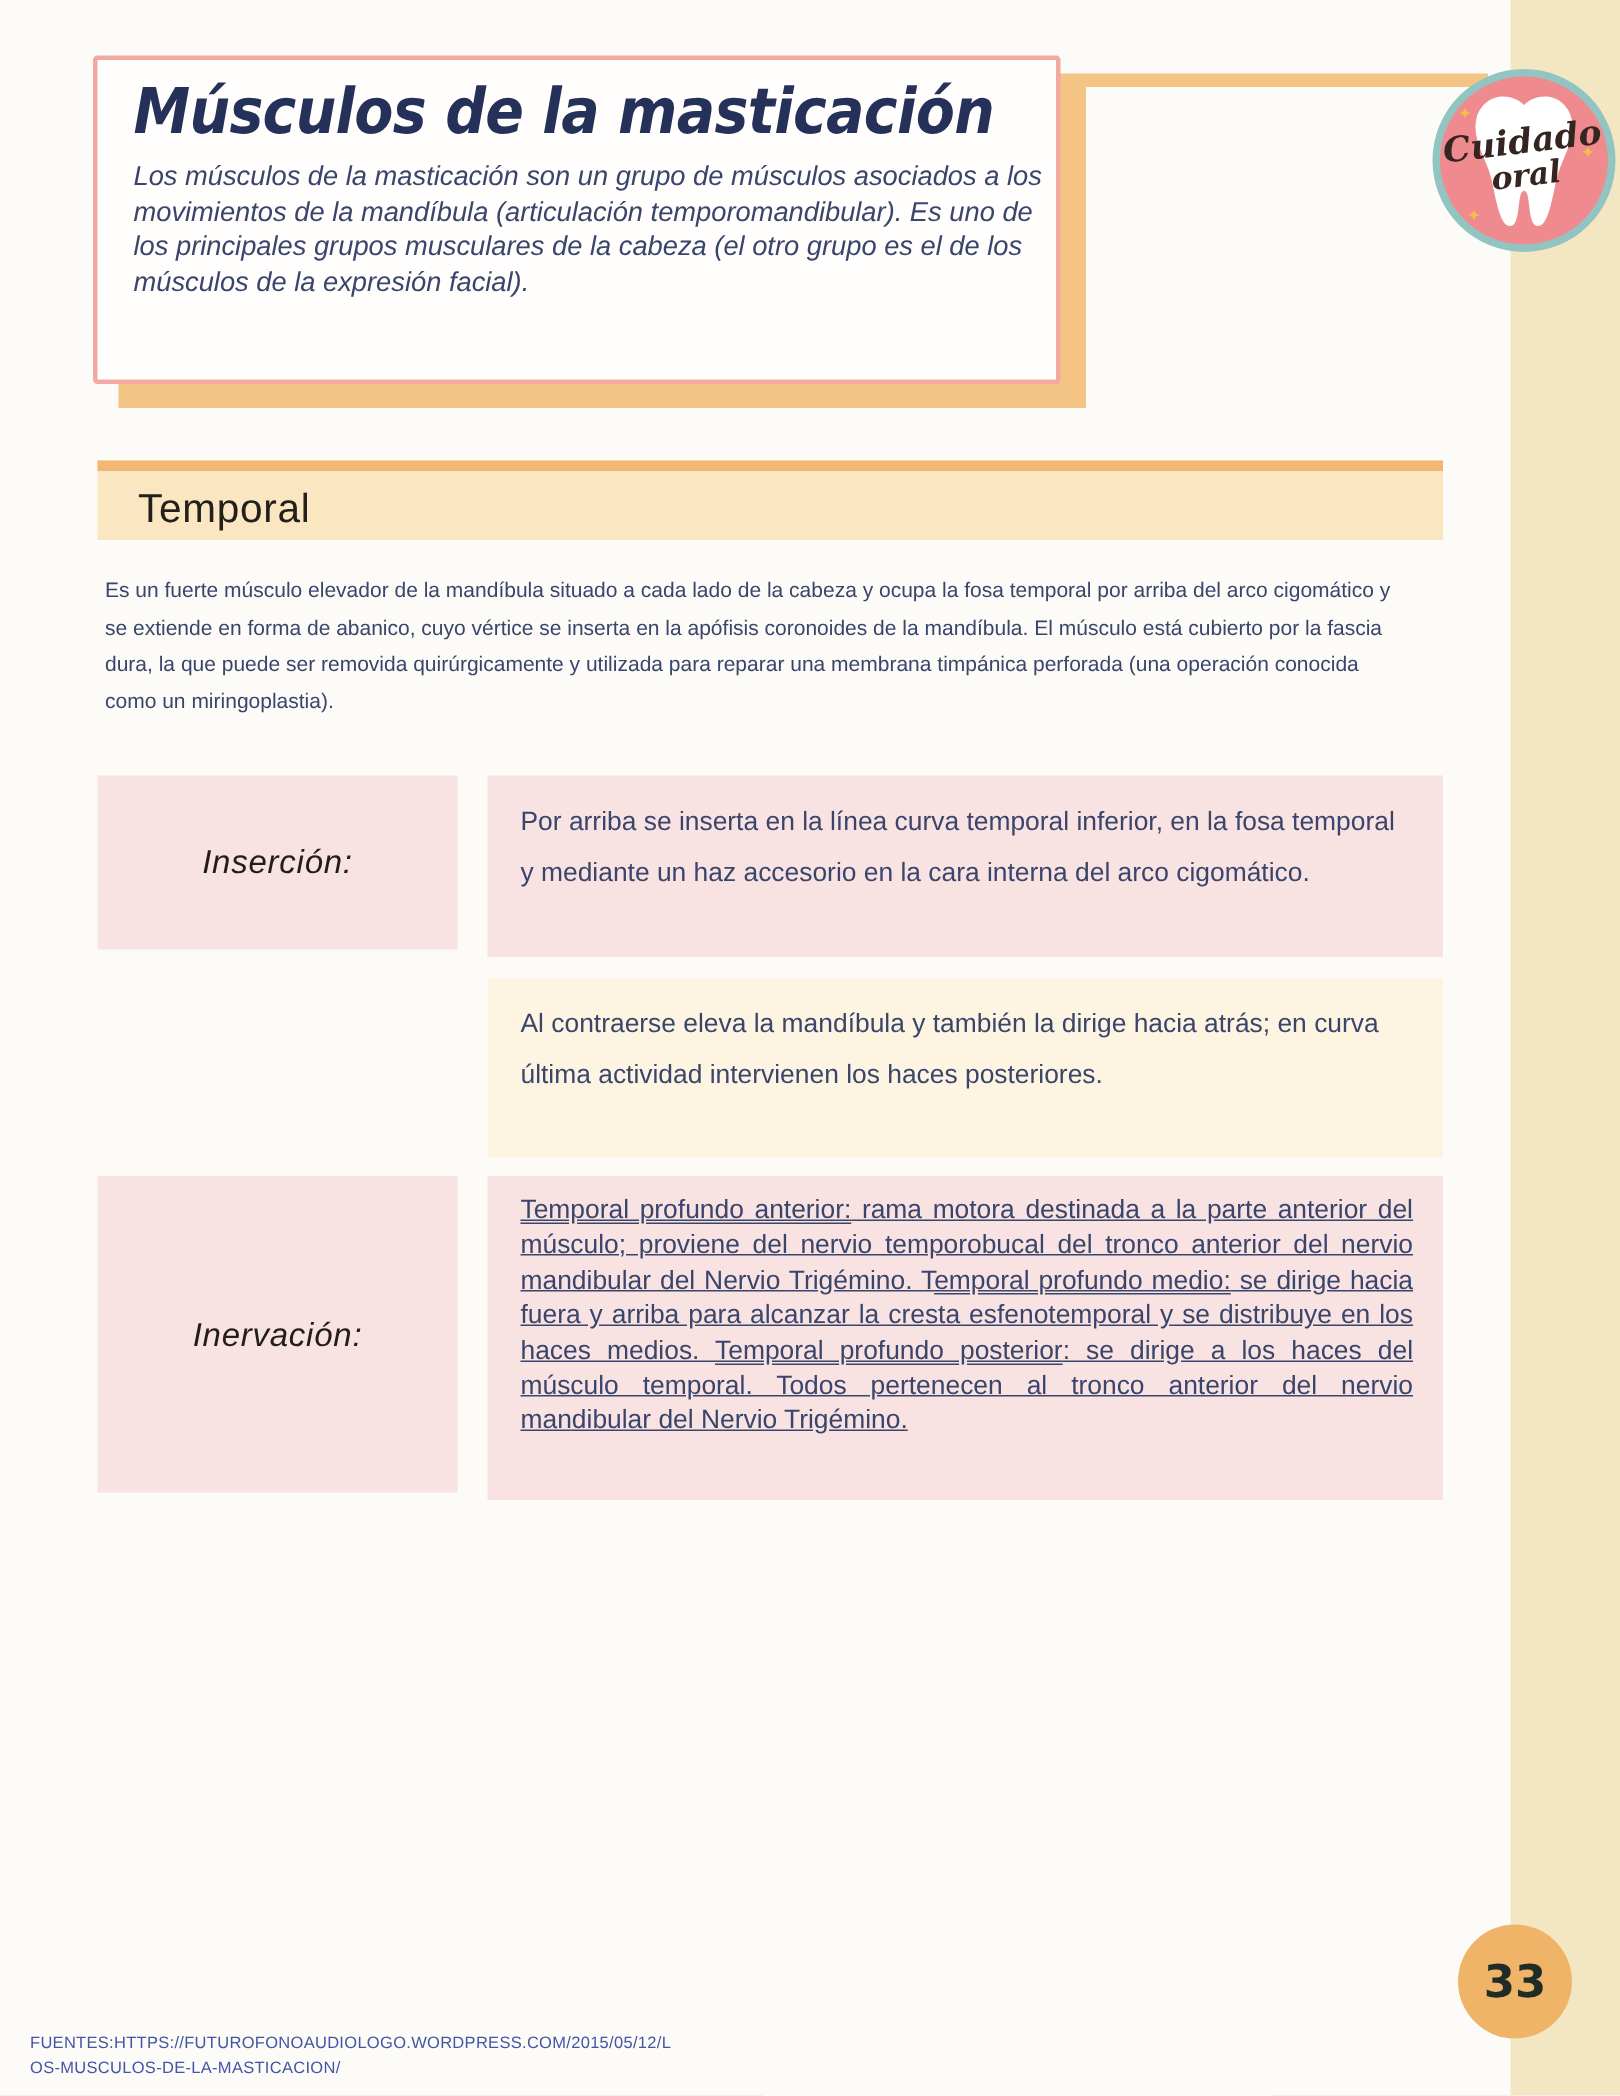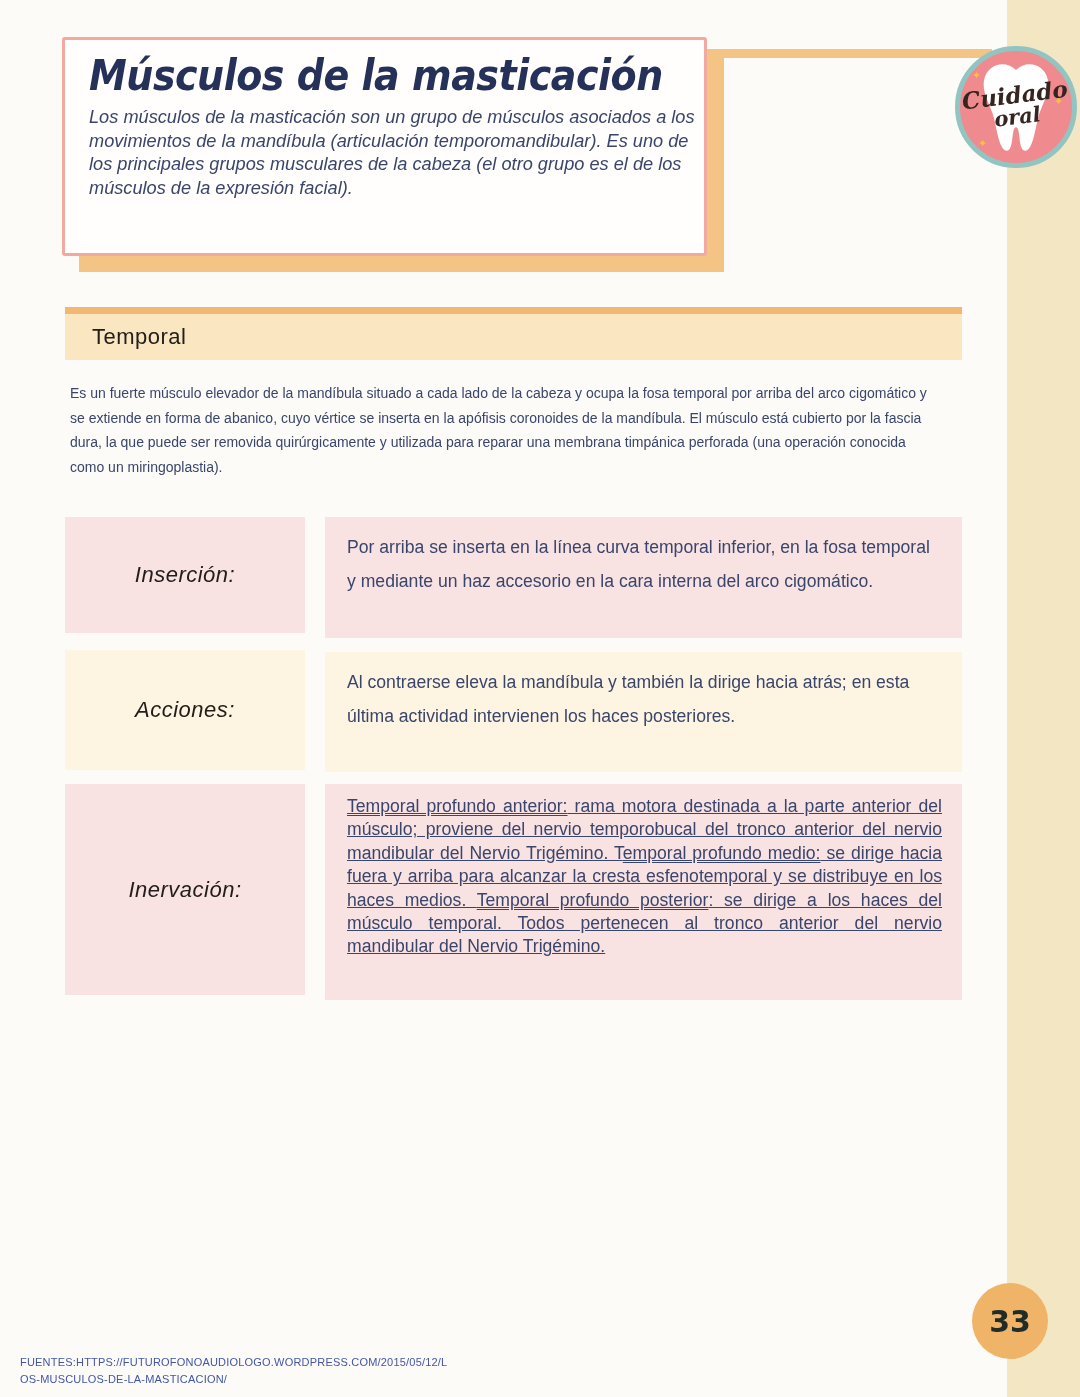--- a/index.html
+++ b/index.html
@@ -32,21 +32,21 @@
   .logo svg{position:absolute;left:14px;top:4px;width:84px;height:104px;}
   .logo .sparkle{position:absolute;font-size:11px;color:#F5C04A;}
   .logo-text{position:absolute;left:0;top:32px;width:112px;text-align:center;transform:rotate(-7deg);
     color:var(--logo-ink);font-family:"DejaVu Serif",serif;font-style:italic;font-weight:bold;line-height:1.0;}
   .logo-text .l1{font-size:23px;}
   .logo-text .l2{font-size:21px;}
 
   
   .banner{position:absolute;left:65px;top:307px;width:897px;height:53px;background:var(--banner-fill);
     border-top:7px solid var(--banner-edge);}
-  .banner-label{padding:10px 17px 0 27px;font-family:cursive,sans-serif;font-size:22px;color:#23201c;letter-spacing:0.5px;}
+  .banner-label{padding:10px 17px 0 27px;font-family:cursive,sans-serif;font-size:27px;color:#23201c;letter-spacing:0.5px;}
 
   .section-paragraph{position:absolute;left:70px;top:381px;width:870px;color:var(--ink);
     font-size:14px;line-height:24.6px;}
 
   
   .lbl-box{position:absolute;left:65px;width:240px;display:flex;align-items:center;justify-content:center;font-style:italic;}
   .cnt-box{position:absolute;left:325px;width:637px;color:var(--ink);font-size:17.6px;line-height:34px;
     padding:13px 20px 0 22px;}
   .pink{background:var(--pink-box);}
   .cream{background:var(--cream-box);}
@@ -93,24 +93,21 @@
     <div class="banner-label">Temporal</div>
   </div>
 
   <div class="section-paragraph">Es un fuerte músculo elevador de la mandíbula situado a cada lado de la cabeza y ocupa la fosa temporal por arriba del arco cigomático y se extiende en forma de abanico, cuyo vértice se inserta en la apófisis coronoides de la mandíbula. El músculo está cubierto por la fascia dura, la que puede ser removida quirúrgicamente y utilizada para reparar una membrana timpánica perforada (una operación conocida como un miringoplastia).</div>
 
   <div class="lbl-box pink r1l">
     <span class="row-label">Inserción:</span>
   </div>
   <div class="cnt-box pink r1c">Por arriba se inserta en la línea curva temporal inferior, en la fosa temporal y mediante un haz accesorio en la cara interna del arco cigomático.</div>
 
-  <div class="lbl-box cream r2l">
-    <span class="row-label">Acciones:</span>
-  </div>
-  <div class="cnt-box cream r2c">Al contraerse eleva la mandíbula y también la dirige hacia atrás; en esta última actividad intervienen los haces posteriores.</div>
+  <div class="cnt-box cream r2c">Al contraerse eleva la mandíbula y también la dirige hacia atrás; en curva última actividad intervienen los haces posteriores.</div>
 
   <div class="lbl-box pink r3l">
     <span class="row-label">Inervación:</span>
   </div>
   <div class="cnt-box pink r3c"><span class="u">Temporal profundo anterior:</span><span> rama motora destinada a la parte anterior del músculo; proviene del nervio temporobucal del tronco anterior del nervio mandibular del Nervio Trigémino. T</span><span class="u">emporal profundo medio:</span><span> se dirige hacia fuera y arriba para alcanzar la cresta esfenotemporal y se distribuye en los haces medios. </span><span class="u">Temporal profundo posterior</span><span>: se dirige a los haces del músculo temporal. Todos pertenecen al tronco anterior del nervio mandibular del Nervio Trigémino.</span></div>
 
   <div class="page-circle">
     <span class="page-number">33</span>
   </div>
 

